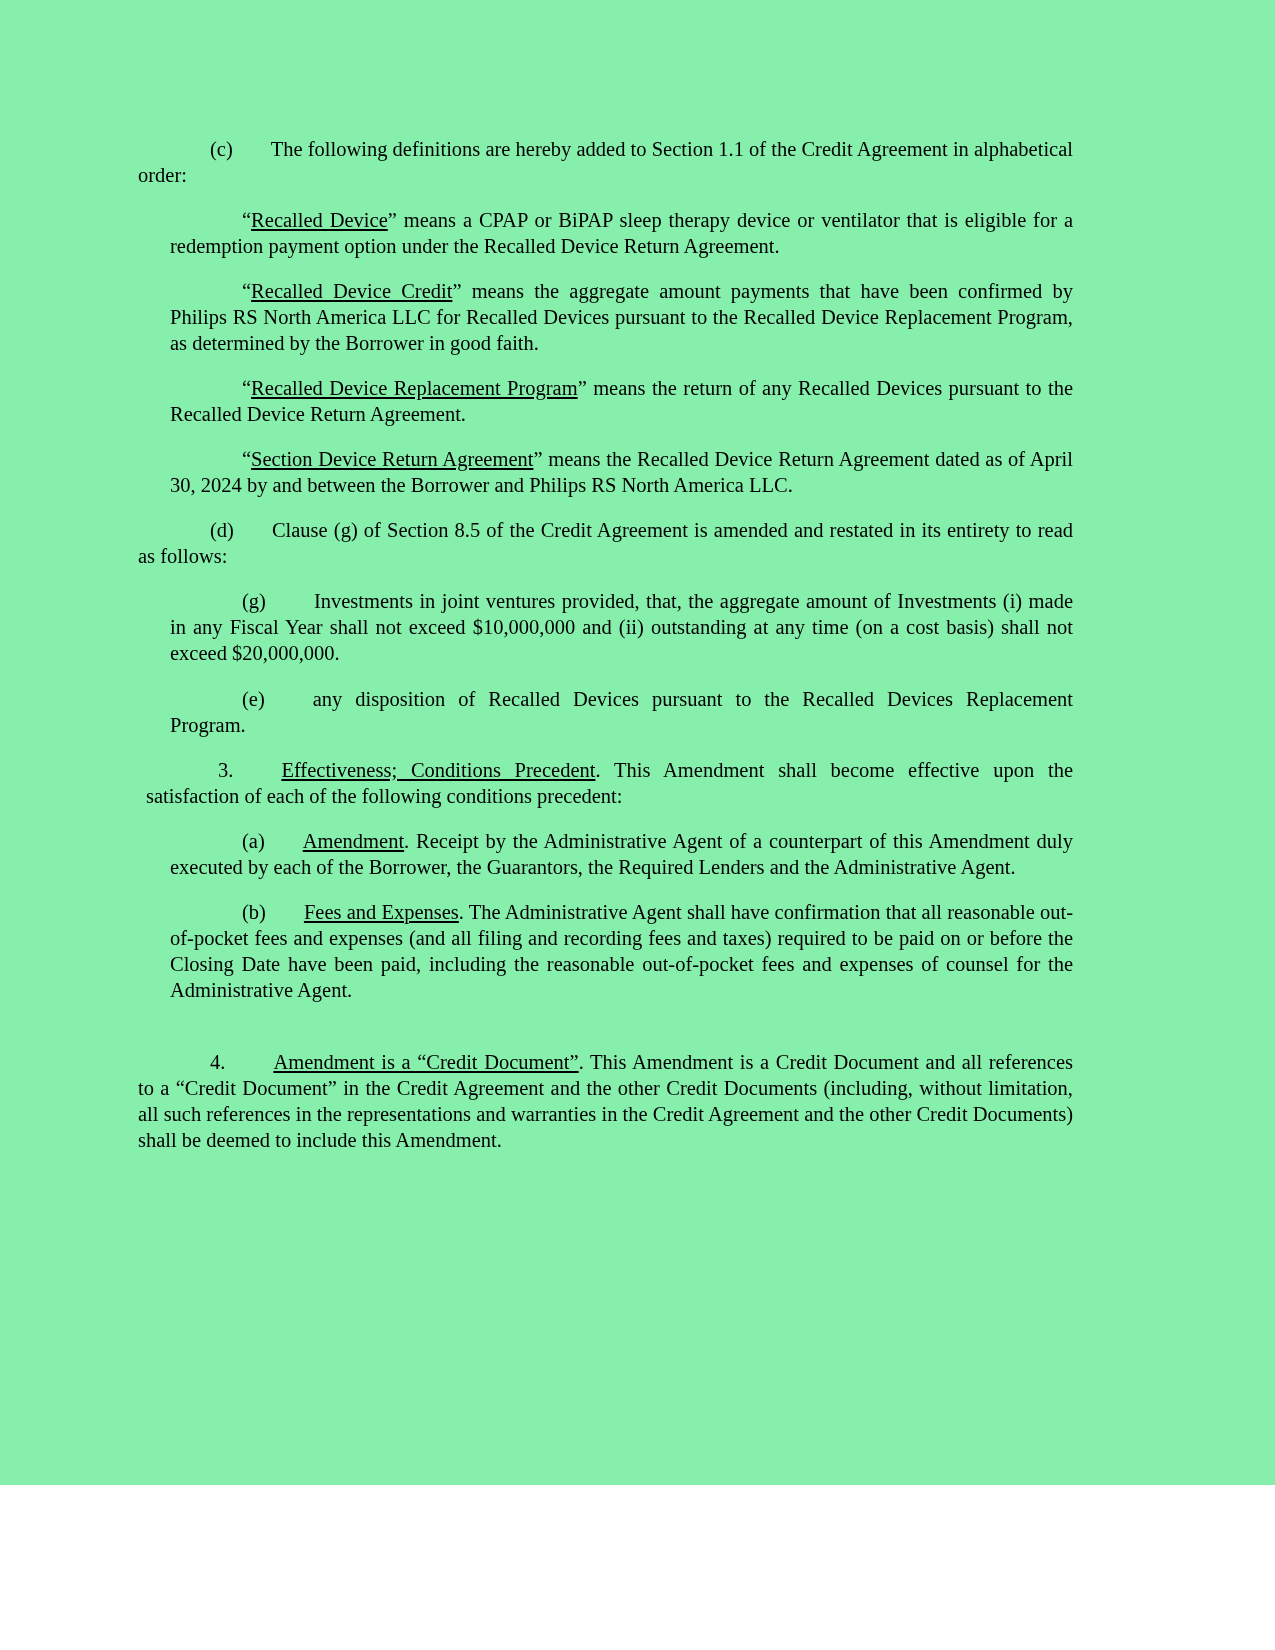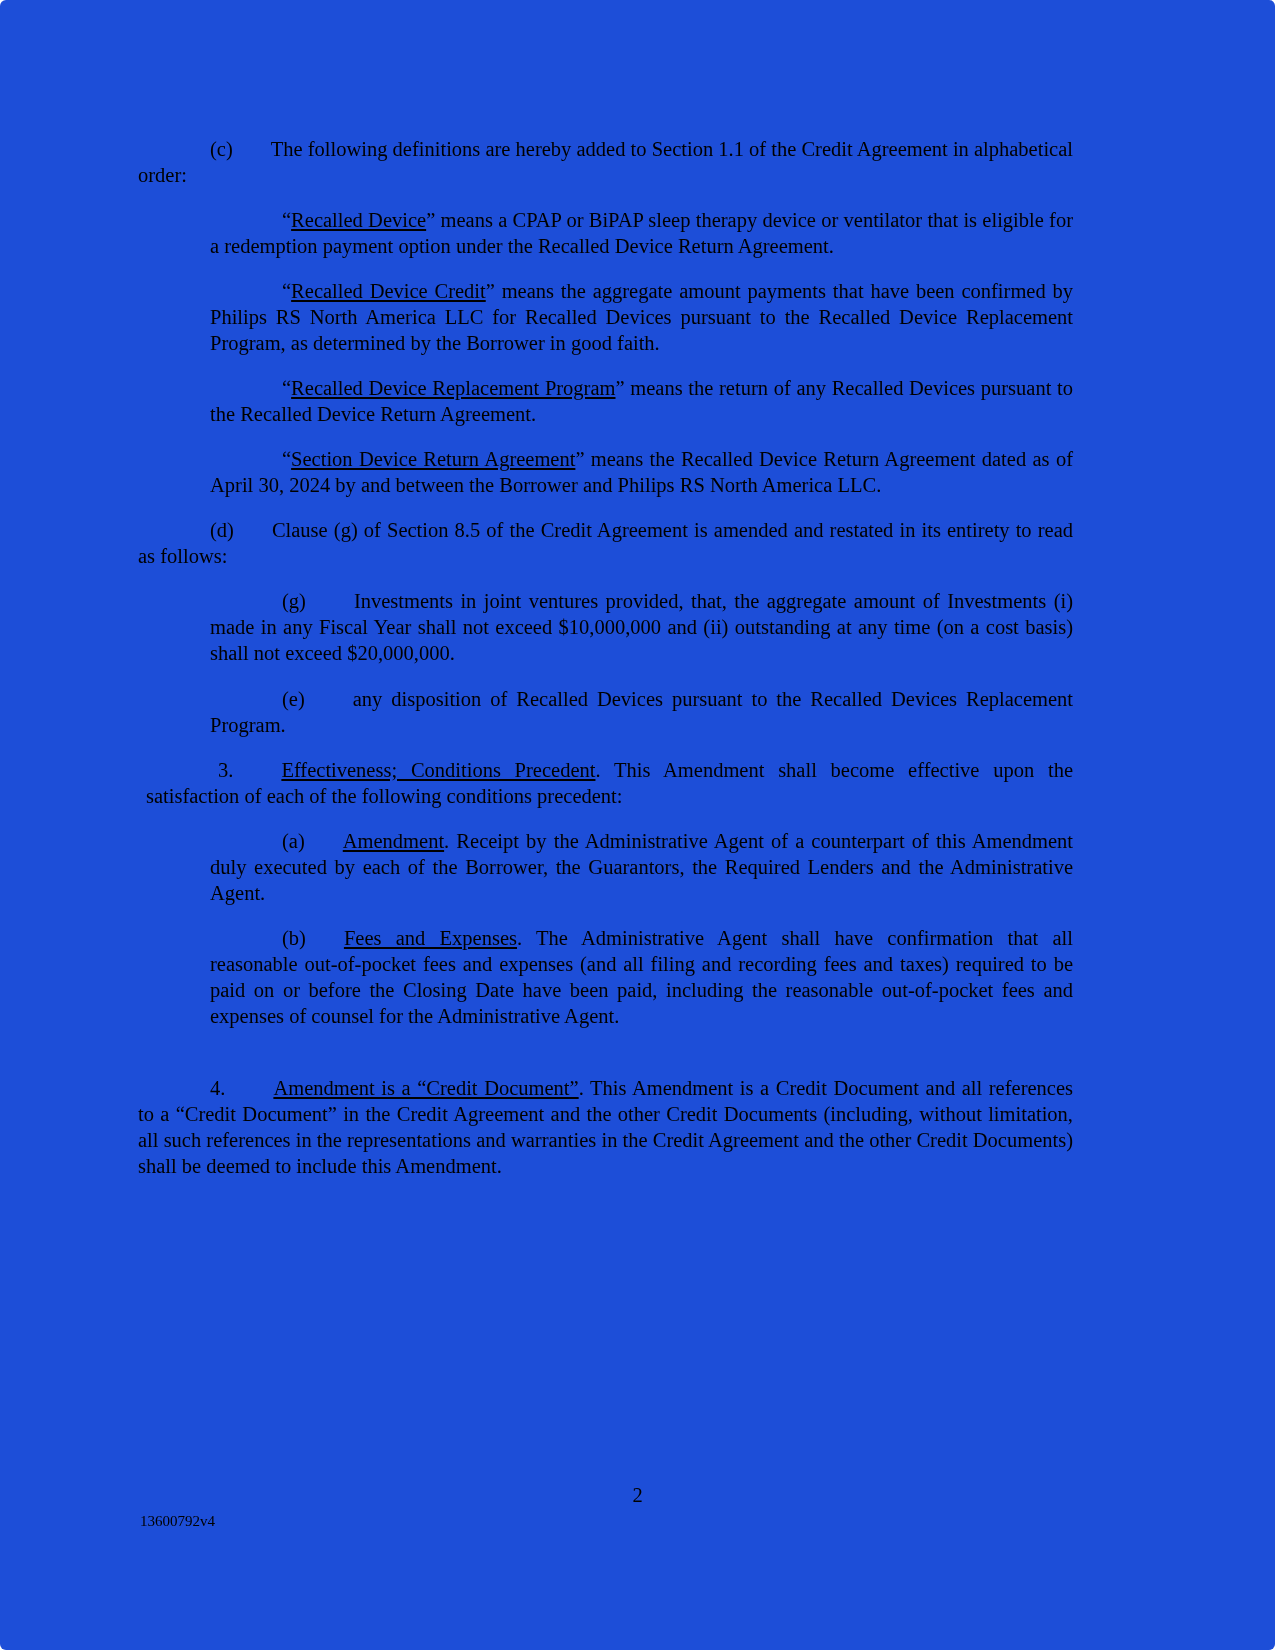--- a/index.html
+++ b/index.html
@@ -7,25 +7,24 @@
     padding: 0;
     background: #ffffff;
   }
   body {
     font-family: "Liberation Serif", serif;
     color: #000000;
   }
   .page {
     position: relative;
     width: 1275px;
-    height: 1650px;
-    background: #1d4ed8;
+    height: 1485px;
+    background: #86efac;
     box-sizing: border-box;
     overflow: hidden;
-    border-radius: 6px;
   }
   .content {
     position: absolute;
     left: 138px;
     top: 136px;
     width: 935px;
   }
   p {
     margin: 0 0 19px 0;
     font-size: 20.5px;
@@ -33,21 +32,21 @@
     text-align: justify;
     text-justify: inter-word;
   }
   p.last { margin-bottom: 0; margin-top: 46px; }
   .ind-hang-1 {
     
     text-indent: 72px;
   }
   .ind-block {
     
-    margin-left: 72px;
+    margin-left: 32px;
     text-indent: 72px;
   }
   .tabgap { display: inline-block; width: 38px; }
   .tabgap-lg { display: inline-block; width: 48px; }
   u { text-decoration: underline; }
   .footer-num {
     position: absolute;
     left: 0;
     right: 0;
     top: 1484px;

